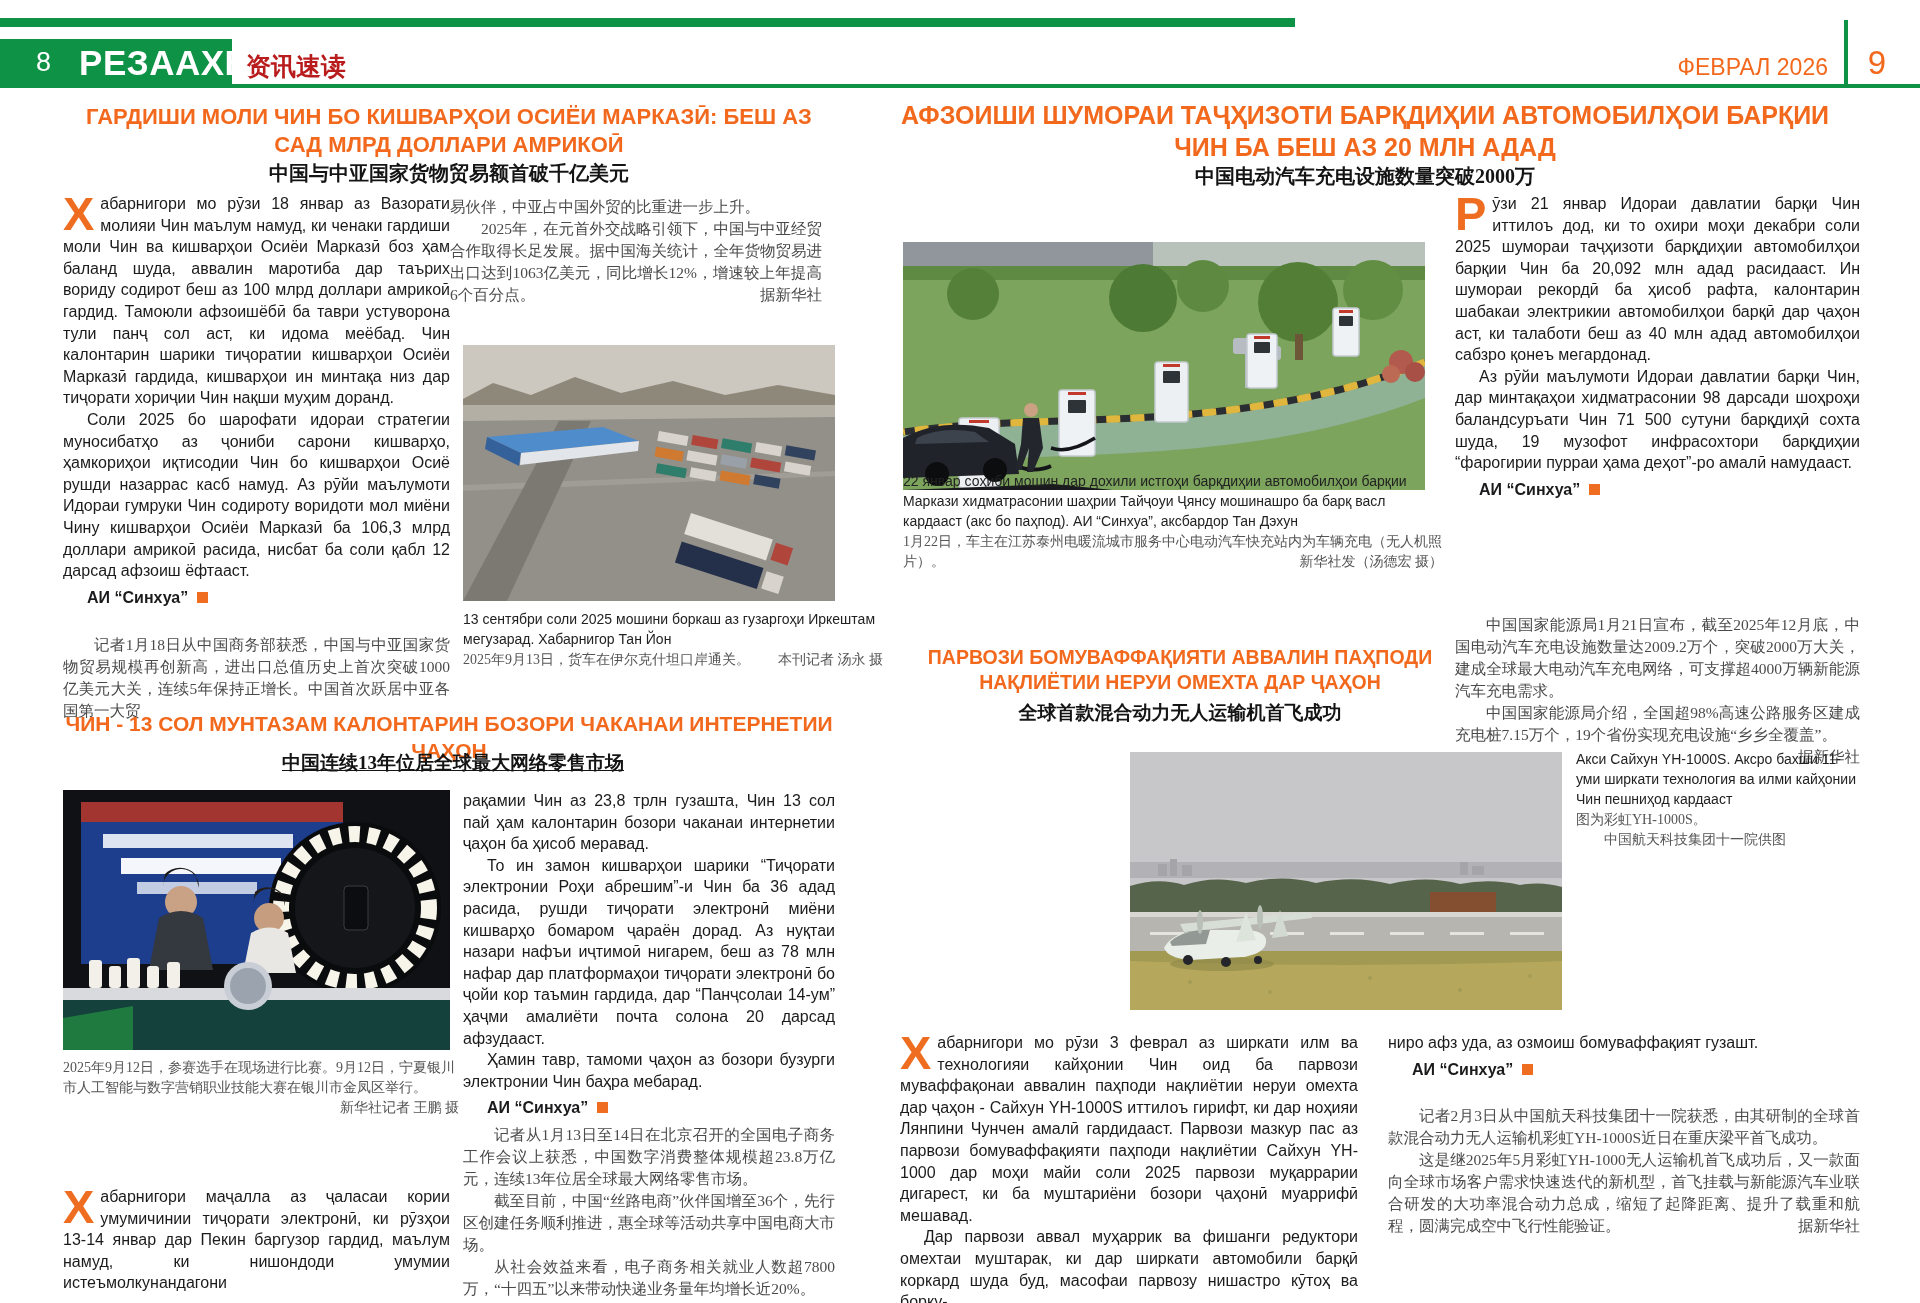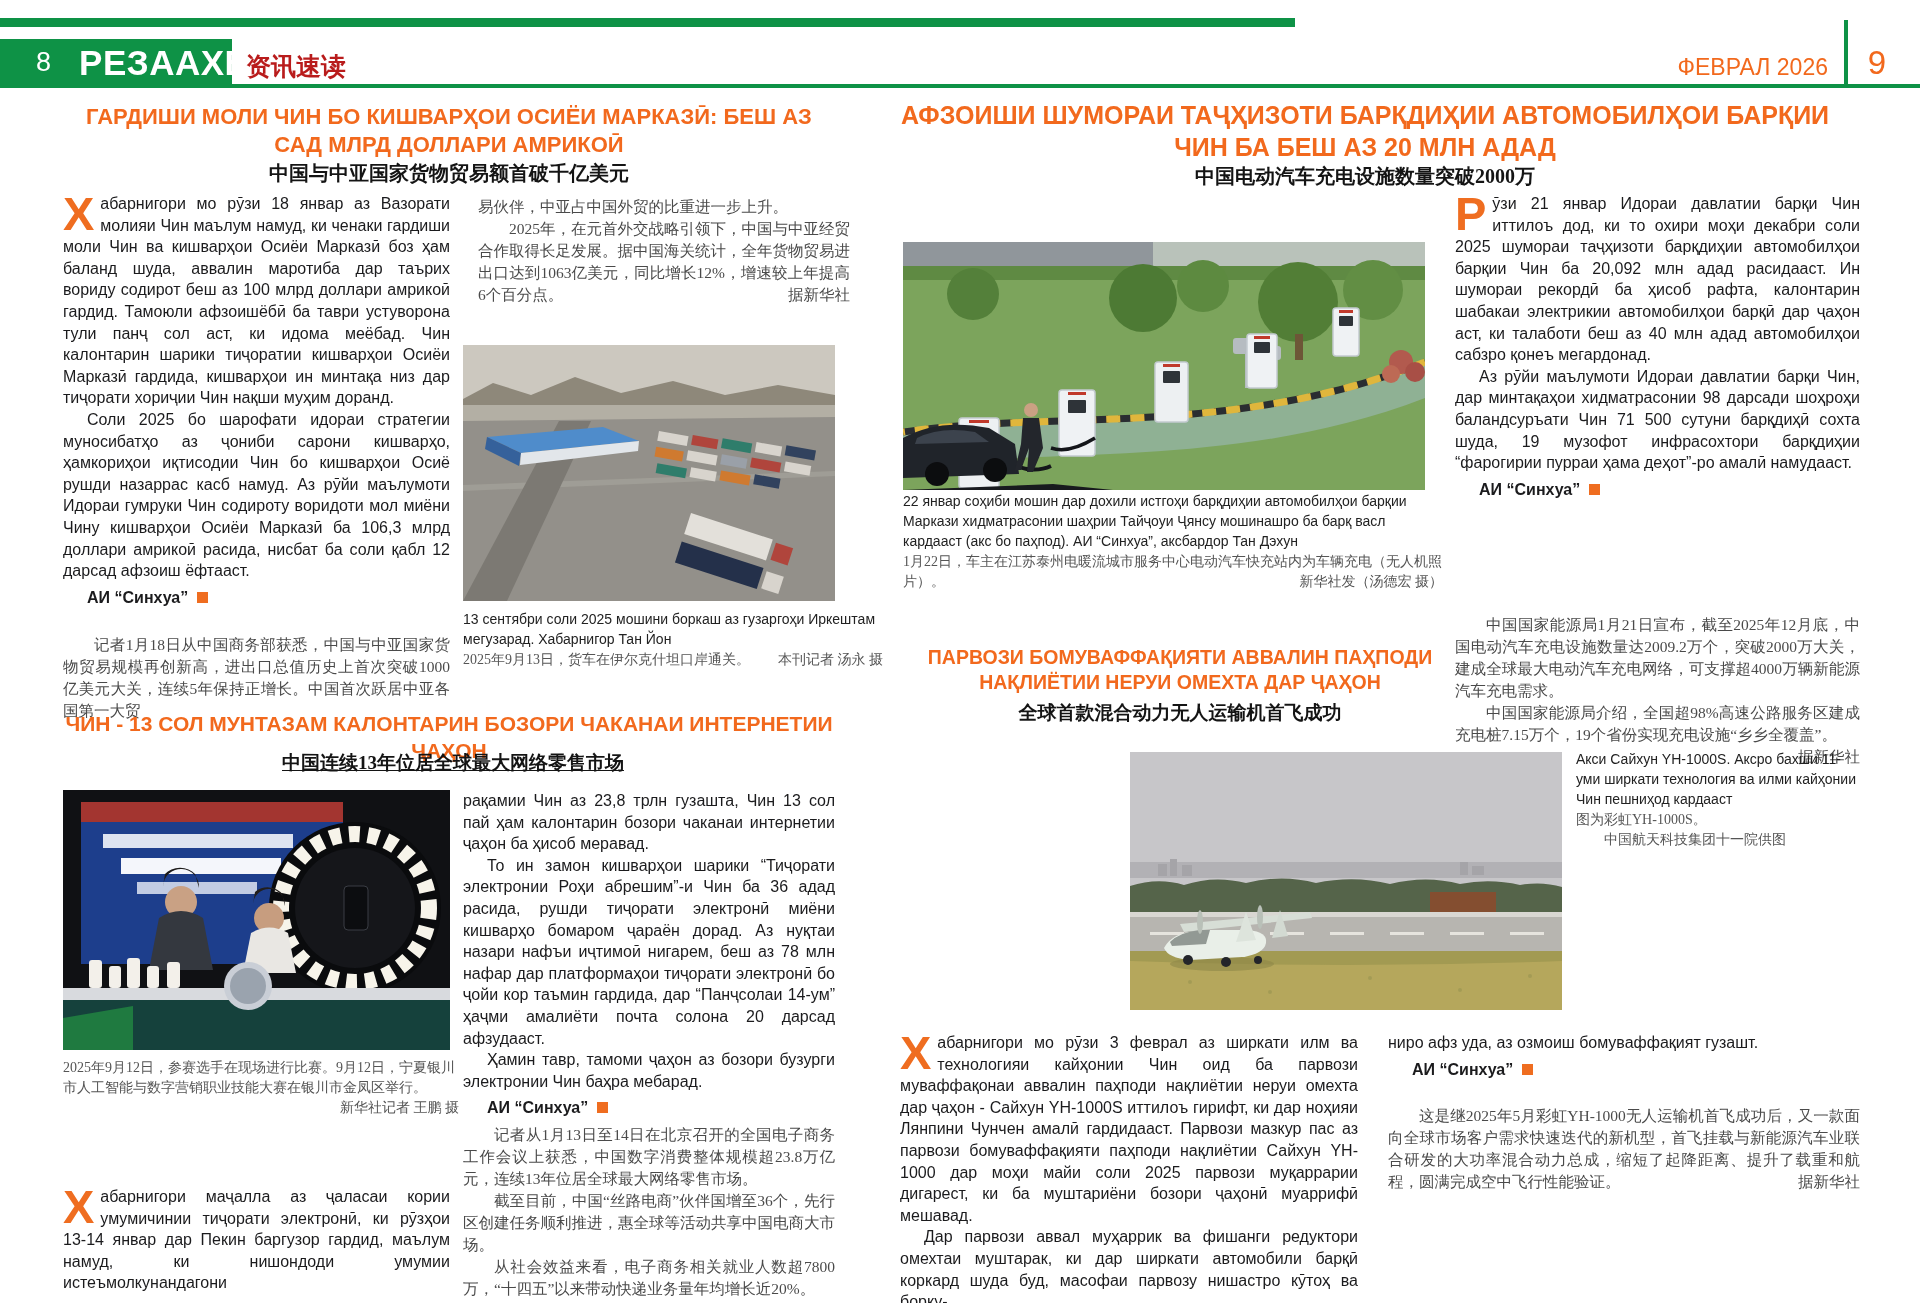--- a/index.html
+++ b/index.html
@@ -34,36 +34,36 @@
   .caption{font-size:14px;line-height:1.42;color:#222;}
   .caption p{margin:0;}
   .caption .cnline{font-family:"Liberation Serif","DejaVu Serif",serif;color:#555;}
   .photo{display:block;}
   .photo svg{display:block;width:100%;height:100%;}
   
   #a1-title{left:79px;top:103px;width:740px;font-size:22px;}
   #a1-sub{left:63px;top:160px;width:772px;font-size:20px;}
   #a1-col1{left:63px;top:193px;width:387px;}
   #a1-col1-cn{left:63px;top:634px;width:387px;}
-  #a1-col2-cn{left:478px;top:196px;width:372px;}
+  #a1-col2-cn{left:450px;top:196px;width:372px;}
   #a1-photo{left:463px;top:345px;width:372px;height:256px;}
   #a1-cap{left:463px;top:610px;width:420px;}
   
   #a2-title{left:63px;top:711px;width:772px;font-size:21px;}
   #a2-sub{left:63px;top:746px;width:772px;font-size:19px;}
   #a2-photo{left:63px;top:790px;width:387px;height:260px;}
   #a2-cap{left:63px;top:1058px;width:396px;}
   #a2-col1{left:63px;top:1186px;width:387px;}
   #a2-col2{left:463px;top:790px;width:372px;}
   #a2-col2-cn{left:463px;top:1124px;width:372px;}
   
   #a3-title{left:900px;top:100px;width:930px;font-size:25px;}
   #a3-sub{left:900px;top:163px;width:930px;font-size:20px;}
   #a3-photo{left:903px;top:242px;width:522px;height:248px;}
-  #a3-cap{left:903px;top:492px;width:540px;}
+  #a3-cap{left:903px;top:472px;width:540px;}
   #a3-col2{left:1455px;top:193px;width:405px;}
   #a3-col2-cn{left:1455px;top:614px;width:405px;}
   
   #a4-title{left:865px;top:645px;width:630px;font-size:19.5px;}
   #a4-sub{left:865px;top:700px;width:630px;font-size:19px;}
   #a4-photo{left:1130px;top:752px;width:432px;height:258px;}
   #a4-cap{left:1576px;top:750px;width:288px;}
   #a4-col1{left:900px;top:1032px;width:458px;}
   #a4-col2{left:1388px;top:1032px;width:472px;}
   #a4-col2-cn{left:1388px;top:1105px;width:472px;}
@@ -347,17 +347,18 @@
       <p><span class="dc">Х</span><span>абарнигори мо рӯзи 3 феврал аз ширкати илм ва технологияи кайҳонии Чин оид ба парвози муваффақонаи аввалин паҳподи нақлиётии неруи омехта дар ҷаҳон - Сайхун YH-1000S иттилоъ гирифт, ки дар ноҳияи Лянпини Чунчен амалӣ гардидааст. Парвози мазкур пас аз парвози бомуваффақияти паҳподи нақлиётии Сайхун YH-1000 дар моҳи майи соли 2025 парвози муқаррарии дигарест, ки ба муштариёни бозори ҷаҳонӣ муаррифӣ мешавад.</span></p>
       <p class="ind">Дар парвози аввал муҳаррик ва фишанги редуктори омехтаи муштарак, ки дар ширкати автомобили барқӣ коркард шуда буд, масофаи парвозу нишастро кӯтоҳ ва борку-</p>
     </div>
 
     <div class="abs body-col" id="a4-col2">
       <p>ниро афз уда, аз озмоиш бомуваффақият гузашт.</p>
       <p class="byline"><span>АИ “Синхуа”</span><span class="sq"></span></p>
     </div>
 
     <div class="abs cn" id="a4-col2-cn">
+      <p>记者2月3日从中国航天科技集团十一院获悉，由其研制的全球首款混合动力无人运输机彩虹YH-1000S近日在重庆梁平首飞成功。</p>
       <p><span>这是继2025年5月彩虹YH-1000无人运输机首飞成功后，又一款面向全球市场客户需求快速迭代的新机型，首飞挂载与新能源汽车业联合研发的大功率混合动力总成，缩短了起降距离、提升了载重和航程，圆满完成空中飞行性能验证。</span><span class="attr">据新华社</span></p>
     </div>
   </article>
 
 </div>
 
 </body></html>

